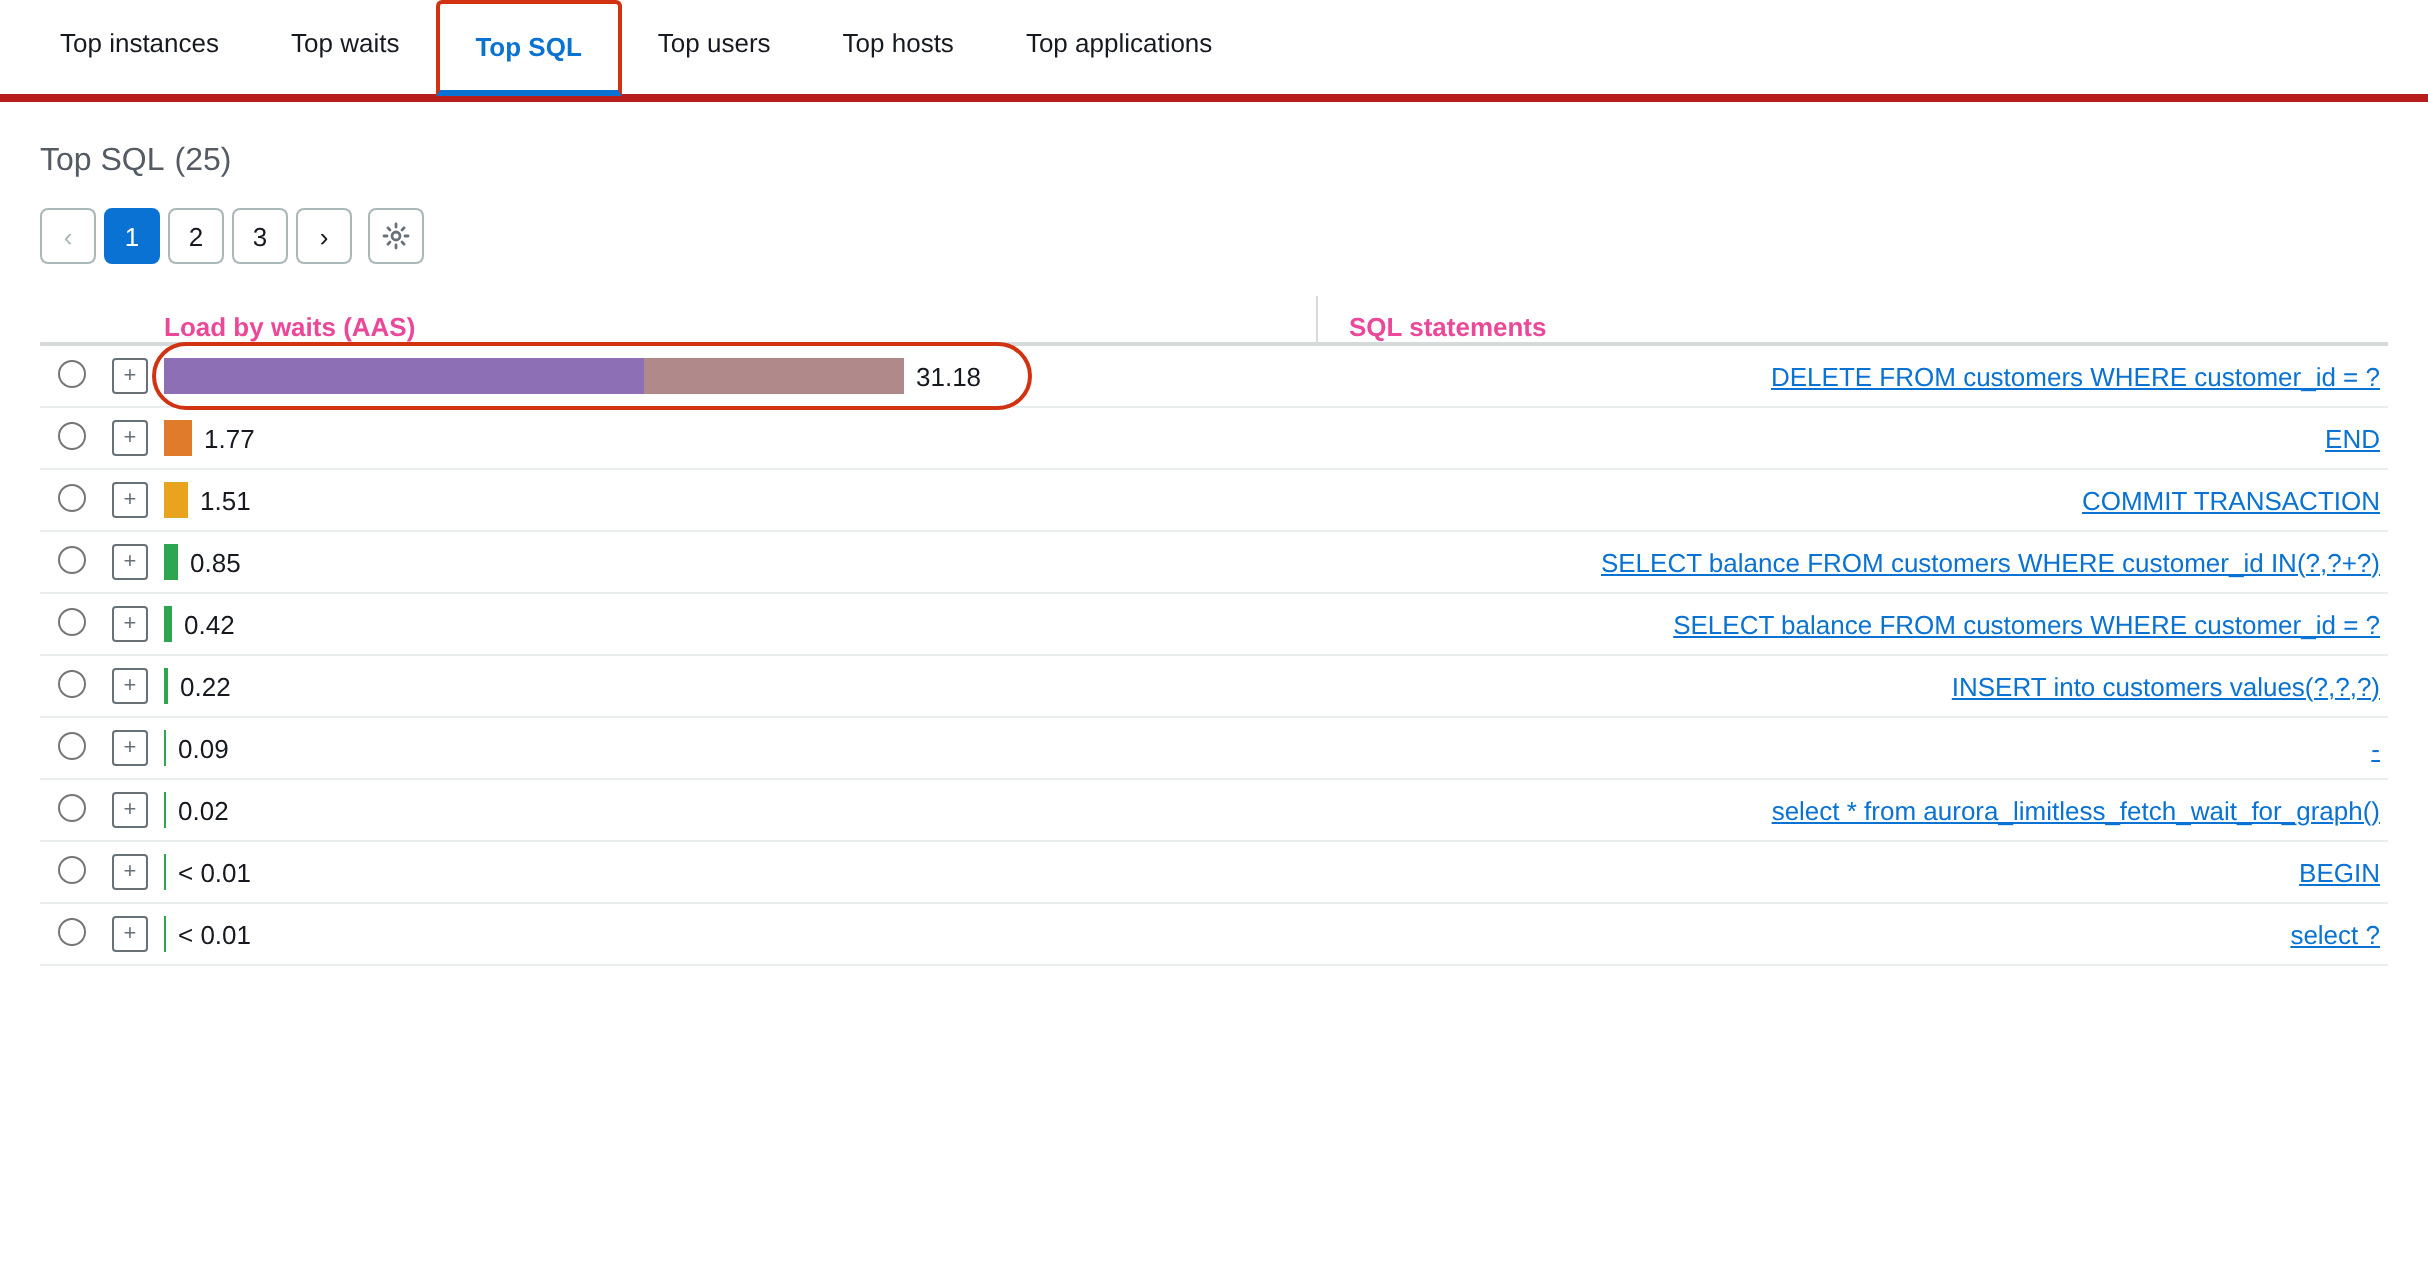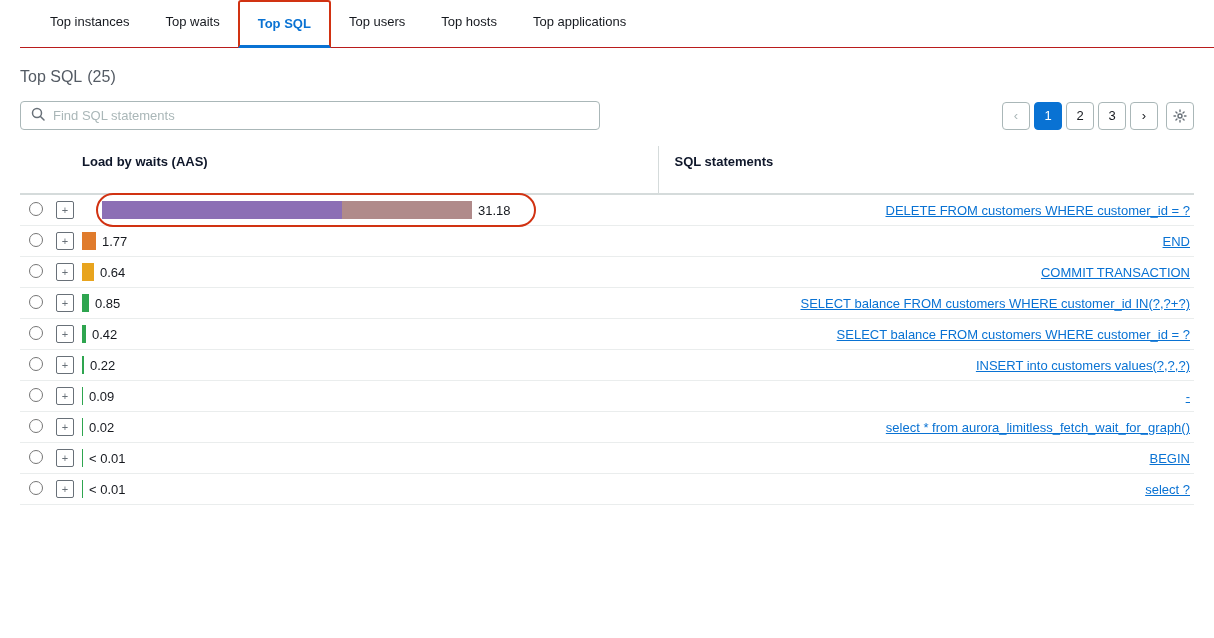--- a/index.html
+++ b/index.html
@@ -6,24 +6,23 @@
     body {
       font-family: -apple-system, BlinkMacSystemFont, "Segoe UI", Arial, sans-serif;
       font-size: 13px;
       background: #fff;
       color: #16191f;
     }
 
     
     .tabs-bar {
       display: flex;
-      border-bottom: 1px solid #b91c1c;
+      border-bottom: 4px solid #b91c1c;
       background: #fff;
       padding: 0 12px;
-      margin-left: 20px;
     }
     .tab-item {
       padding: 14px 18px;
       cursor: pointer;
       font-size: 13px;
       color: #16191f;
       border-bottom: 3px solid transparent;
       margin-bottom: -1px;
       white-space: nowrap;
       user-select: none;
@@ -126,23 +125,23 @@
 
     
     .sql-table {
       width: 100%;
       border-collapse: collapse;
     }
     .sql-table th {
       text-align: left;
       font-weight: 700;
       font-size: 13px;
-      color: #0f172a;
+      color: #ec4899;
       border-bottom: 2px solid #d5dbdb;
-      padding: 8px 8px 24px 4px;
+      padding: 8px 8px 0 4px;
     }
     .sql-table th.col-load {
       width: 580px;
       border-right: 1px solid #d5dbdb;
     }
     .sql-table th.col-sql {
       padding-left: 16px;
       margin-left: 28px;
     }
     .sql-table td {
@@ -216,21 +215,20 @@
     .sql-link {
       color: #0972d3;
       text-decoration: underline;
       cursor: pointer;
       font-size: 13px;
     }
 
     
     .first-row-bar-wrapper {
       position: relative;
-      margin-left: 20px;
     }
     .circle-highlight {
       position: absolute;
       top: -8px;
       left: -6px;
       width: 440px;
       height: 34px;
       border: 2px solid #d13212;
       border-radius: 20px;
       pointer-events: none;
@@ -247,29 +245,20 @@
   <div class="tab-item">Top hosts</div>
   <div class="tab-item">Top applications</div>
 </div>
 
 <div class="main-content">
   <div class="page-title">
     <span>Top SQL</span>&nbsp;<span>(25)</span>
   </div>
 
   <div class="search-pagination-row">
-    <div class="search-box">
-      <span class="search-icon-svg">
-        <svg width="14" height="14" viewBox="0 0 14 14" fill="none">
-          <circle cx="6" cy="6" r="4.5" stroke="#687078" stroke-width="1.5"></circle>
-          <line x1="9.5" y1="9.5" x2="13" y2="13" stroke="#687078" stroke-width="1.5" stroke-linecap="round"></line>
-        </svg>
-      </span>
-      <input type="text" class="search-input" placeholder="Find SQL statements" style="">
-    </div>
 
     <div class="pagination">
       <button class="page-nav-btn disabled">‹</button>
       <button class="page-nav-btn active">1</button>
       <button class="page-nav-btn">2</button>
       <button class="page-nav-btn">3</button>
       <button class="page-nav-btn">›</button>
       <div class="settings-btn">
         <svg width="14" height="14" viewBox="0 0 14 14" fill="none">
           <circle cx="7" cy="7" r="2" stroke="#687078" stroke-width="1.4"></circle>
@@ -318,21 +307,21 @@
           <td class="col-sql-val"><a class="sql-link" href="#">END</a></td>
         </tr>
         <tr>
           <td class="col-radio"><input type="radio" name="sql-row" class="row-radio" style=""></td>
           <td class="col-expand"><button class="expand-btn">+</button></td>
           <td class="col-bar">
             <div class="bar-row">
               <div class="bar-container">
                 <div style="width: 12px; height: 18px; background-color: rgb(232, 164, 30);"></div>
               </div>
-              <span class="bar-value">0.64</span>
+              <span class="bar-value">1.51</span>
             </div>
           </td>
           <td class="col-sql-val"><a class="sql-link" href="#">COMMIT TRANSACTION</a></td>
         </tr>
         <tr>
           <td class="col-radio"><input type="radio" name="sql-row" class="row-radio" style=""></td>
           <td class="col-expand"><button class="expand-btn">+</button></td>
           <td class="col-bar">
             <div class="bar-row">
               <div class="bar-container">

